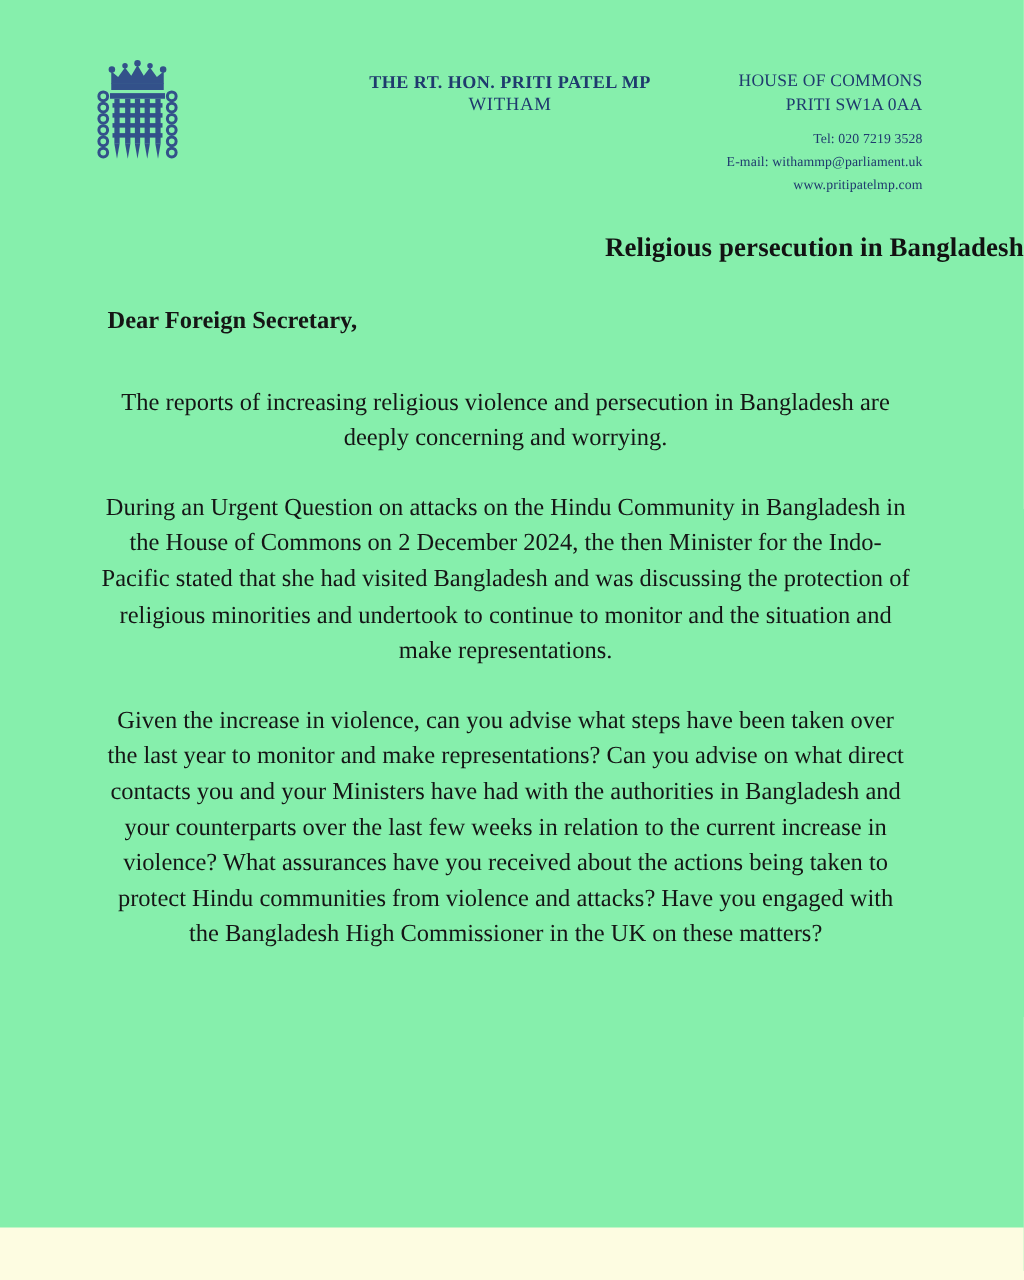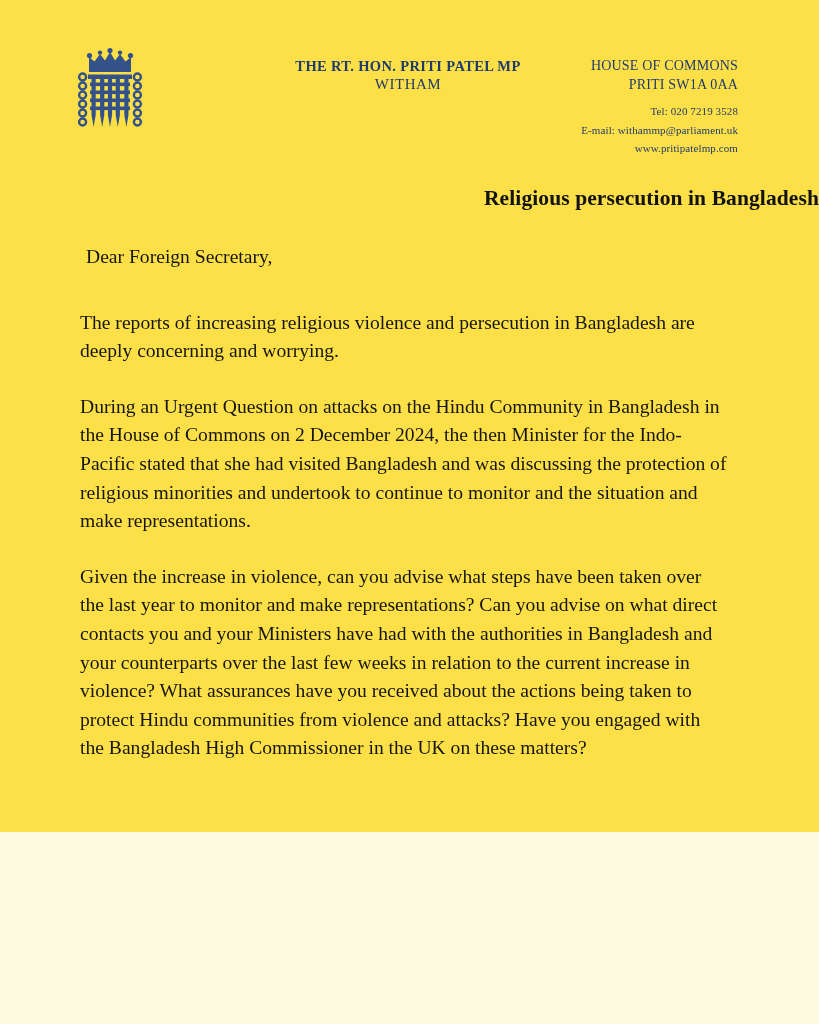--- a/index.html
+++ b/index.html
@@ -10,22 +10,22 @@
     width: 819px;
     height: 1024px;
     background: #FDFCE1;
     font-family: "Liberation Serif", "DejaVu Serif", serif;
     color: #111111;
     overflow: hidden;
   }
   .page {
     position: relative;
     width: 819px;
-    height: 832px;
-    background: #fde047;
+    height: 982px;
+    background: #86efac;
     box-sizing: border-box;
   }
 
   
   .letterhead {
     position: absolute;
     top: 44px;
     left: 0;
     width: 819px;
     height: 120px;
@@ -102,23 +102,25 @@
     top: 243px;
     left: 80px;
     width: 665px;
     font-size: 19.6px;
     line-height: 28.6px;
     color: #151515;
   }
   .salutation {
     margin: 0 0 37px 0;
     padding-left: 6px;
+    font-weight: bold;
   }
   .para {
     margin: 0 16px 27px 0;
+    text-align: center;
   }
   .para:last-child {
     margin-bottom: 0;
   }
 </style>
 </head>
 <body>
 
 <div class="page">
 

